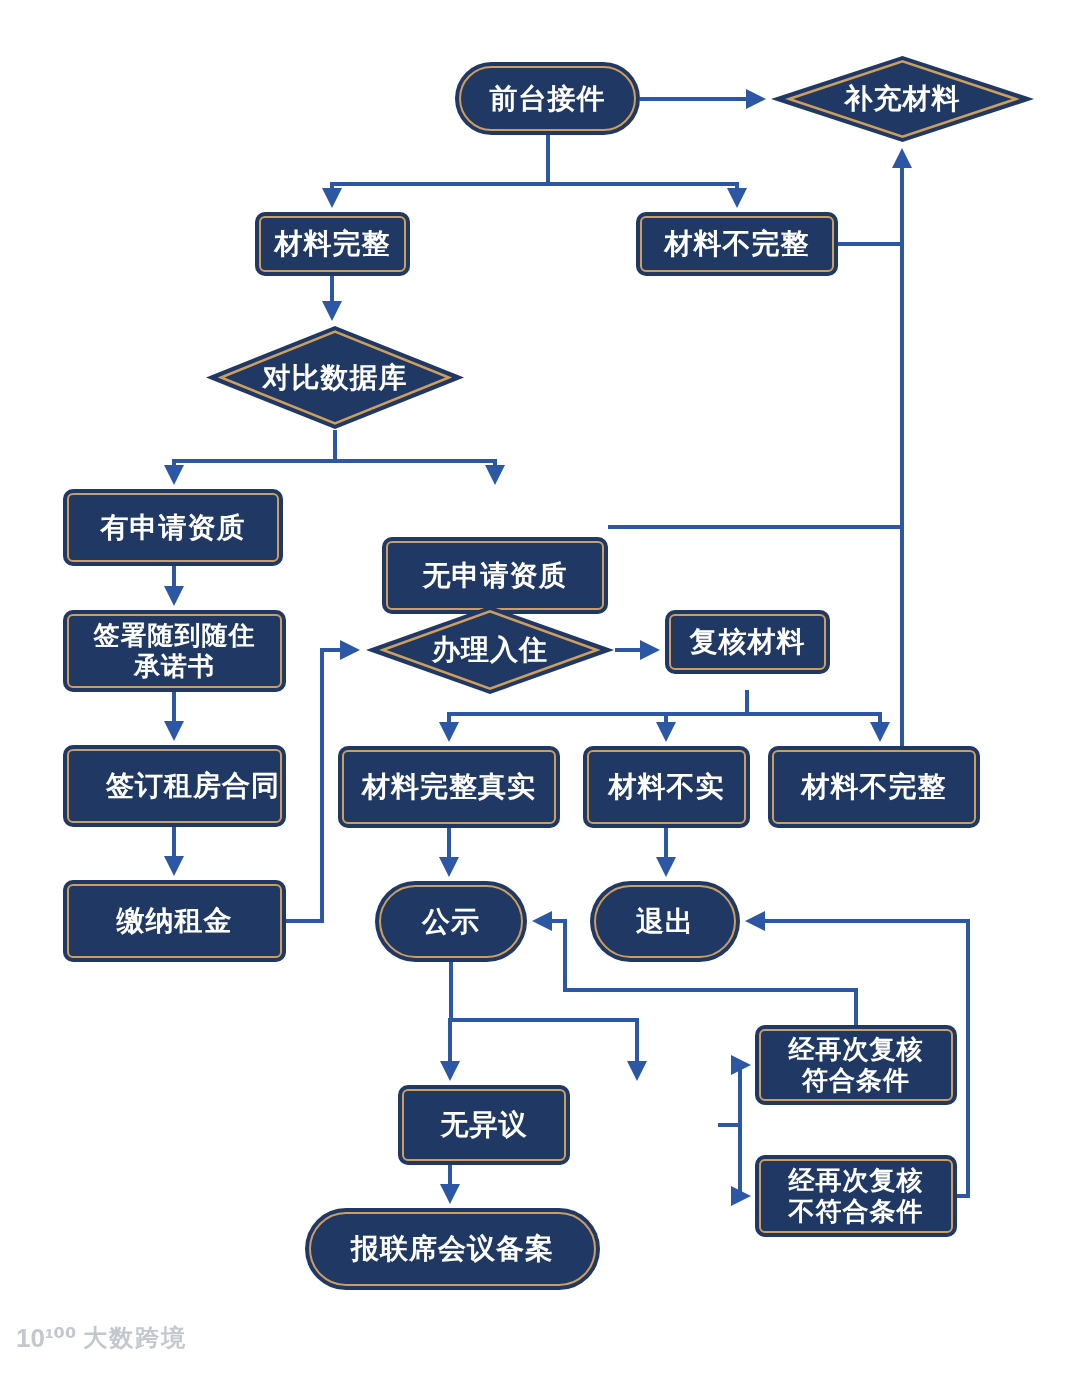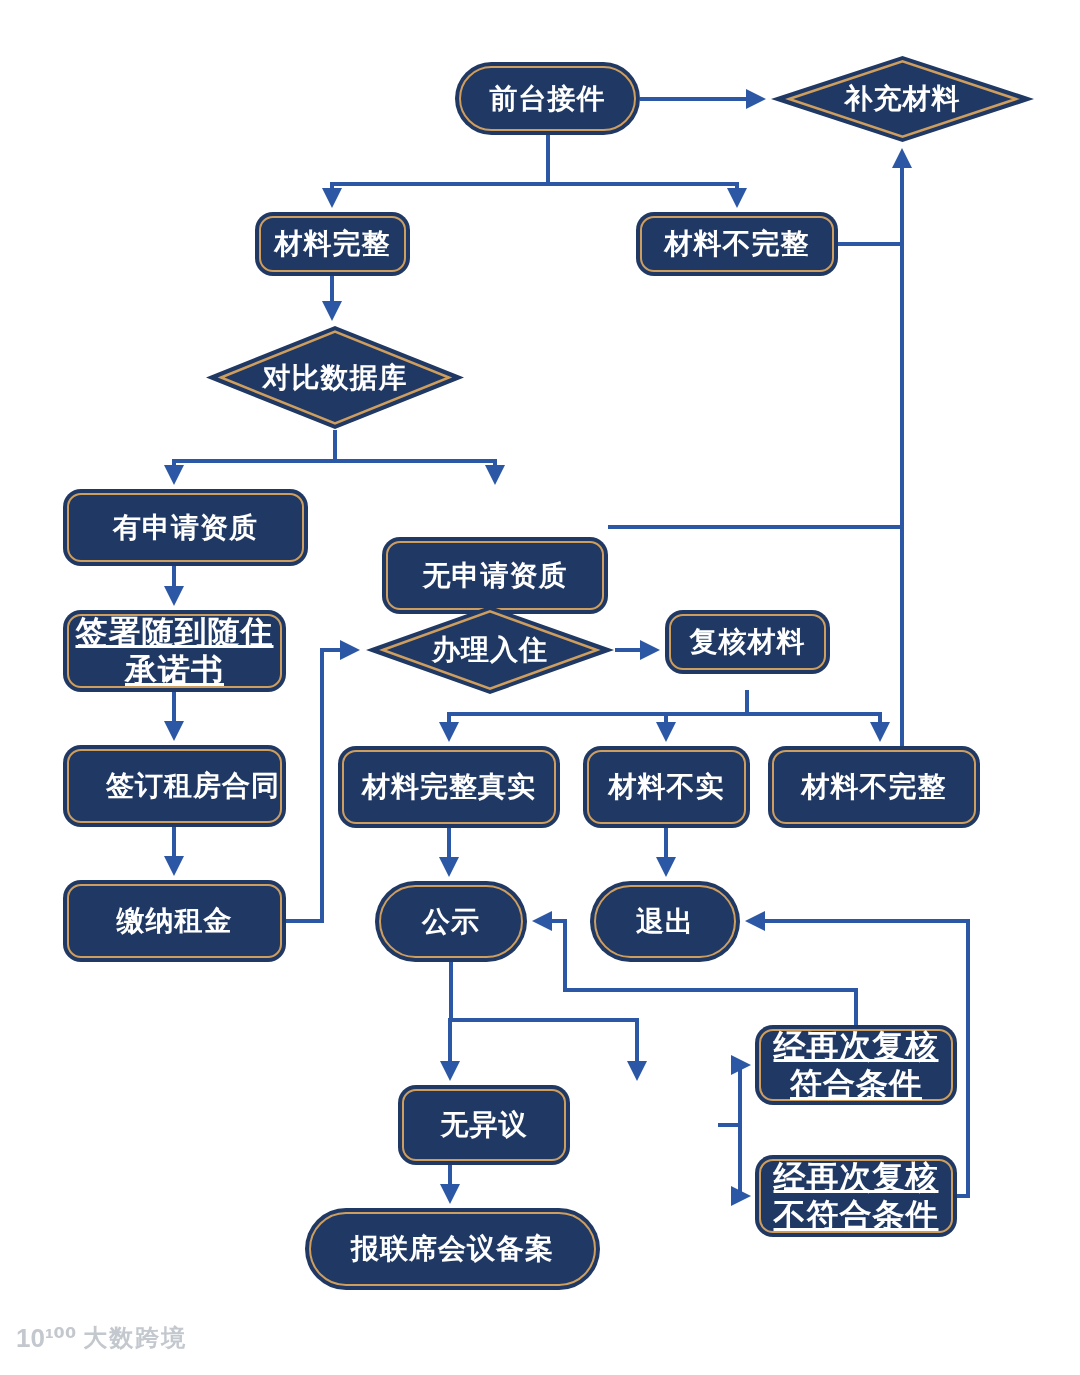--- a/index.html
+++ b/index.html
@@ -15,26 +15,26 @@
   .canvas{position:relative;width:1080px;height:1375px;background:var(--bg);overflow:hidden;}
   .connectors{position:absolute;left:0;top:0;width:1080px;height:1375px;}
   .edge{fill:none;stroke:var(--connector);stroke-width:4;}
   .arrowhead{fill:var(--connector);}
   .node{
     position:absolute;
     display:flex;align-items:center;justify-content:center;
     background:var(--node-fill);
     border:2px solid var(--node-border);
     box-shadow:0 0 0 4px var(--node-fill);
-    border-radius:14px;
+    border-radius:6px;
     color:var(--text-color);
     font-weight:700;font-size:28px;letter-spacing:1px;
     z-index:2;
   }
-  .node.small{font-size:32px;text-decoration:underline;}
+  .node.small{font-size:26px;}
   .node.stadium{border-radius:40px;}
   .node .label{white-space:pre-line;text-align:center;line-height:1.2;}
   .diamond{
     position:absolute;display:flex;align-items:center;justify-content:center;
     background:transparent;border:none;box-shadow:none;z-index:2;
     color:var(--text-color);font-weight:700;font-size:28px;letter-spacing:1px;
   }
   .diamond svg{position:absolute;left:0;top:0;width:100%;height:100%;}
   .diamond .label{position:relative;z-index:1;white-space:pre-line;text-align:center;}
   .d-outer{fill:var(--node-fill);}
@@ -91,21 +91,21 @@
   </div>
 
   <div class="node" style="left:259px;top:216px;width:147px;height:56px;">
     <span class="label">材料完整</span>
   </div>
 
   <div class="node" style="left:640px;top:216px;width:194px;height:56px;">
     <span class="label">材料不完整</span>
   </div>
 
-  <div class="node" style="left:67px;top:493px;width:237px;height:69px;">
+  <div class="node" style="left:67px;top:493px;width:212px;height:69px;">
     <span class="label">有申请资质</span>
   </div>
 
   <div class="node" style="left:386px;top:493px;width:218px;height:69px;margin-top:48px;">
     <span class="label">无申请资质</span>
   </div>
 
   <div class="node small" style="left:67px;top:614px;width:215px;height:74px;">
     <span class="label">签署随到随住
 承诺书</span>

